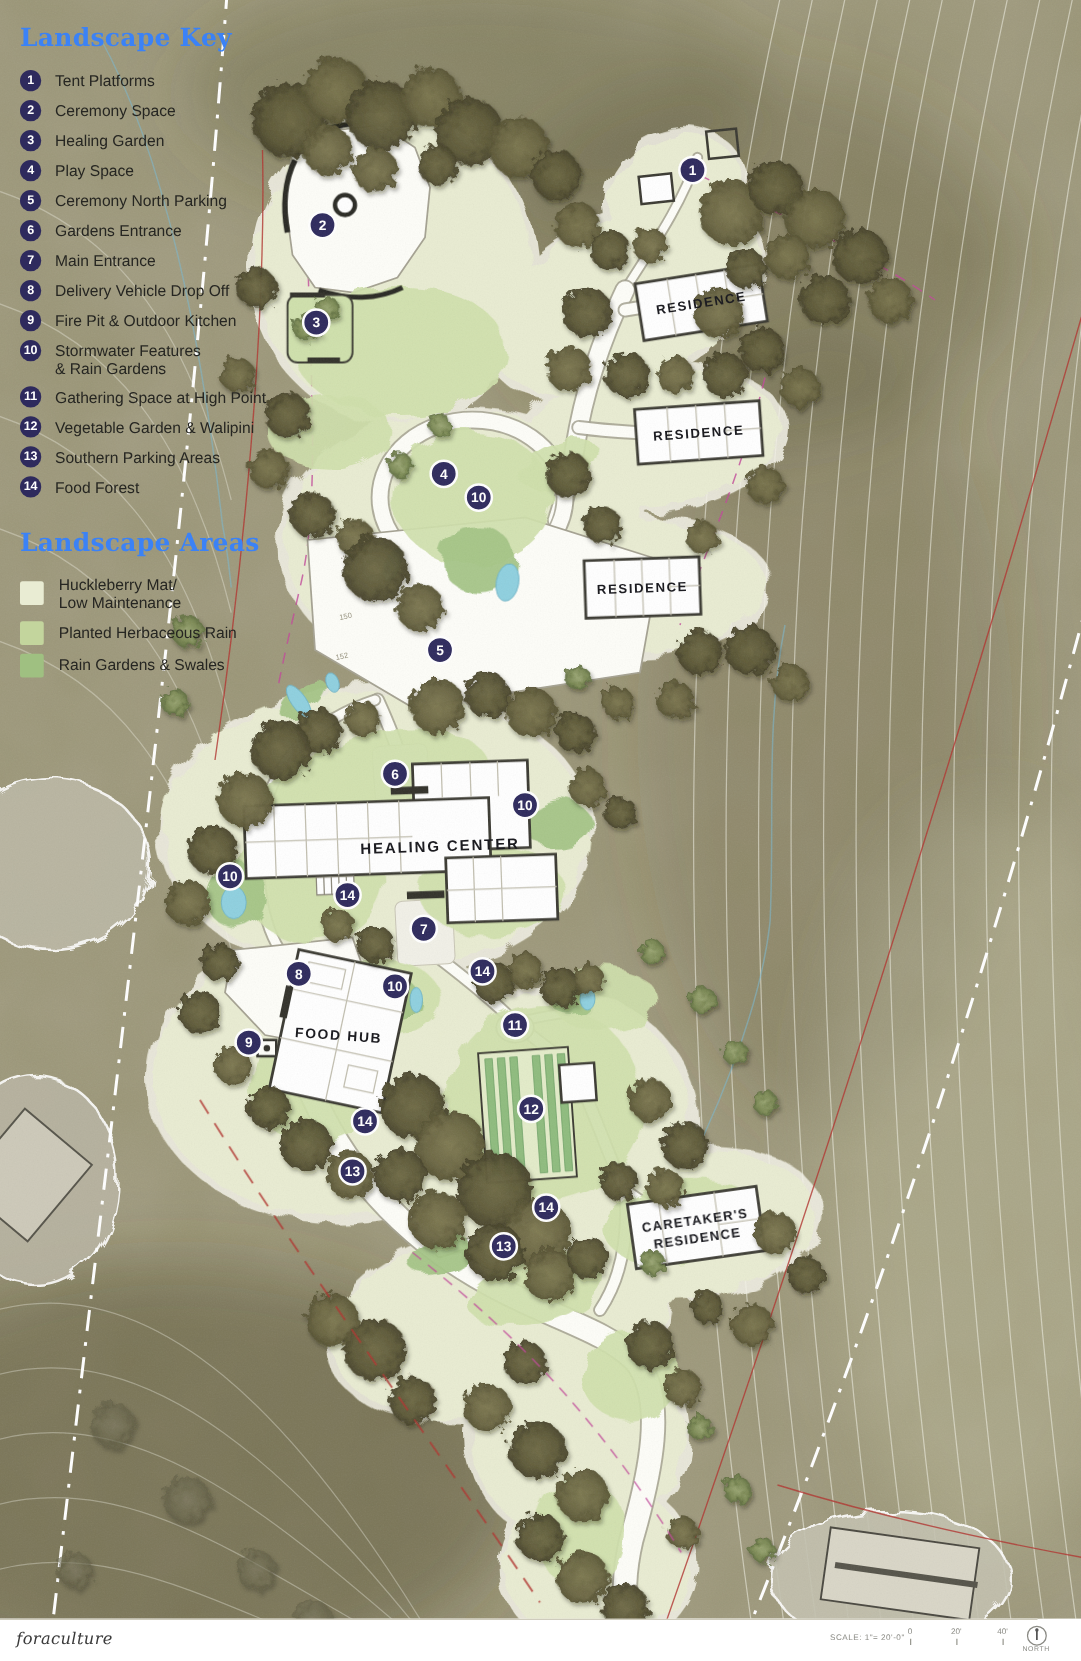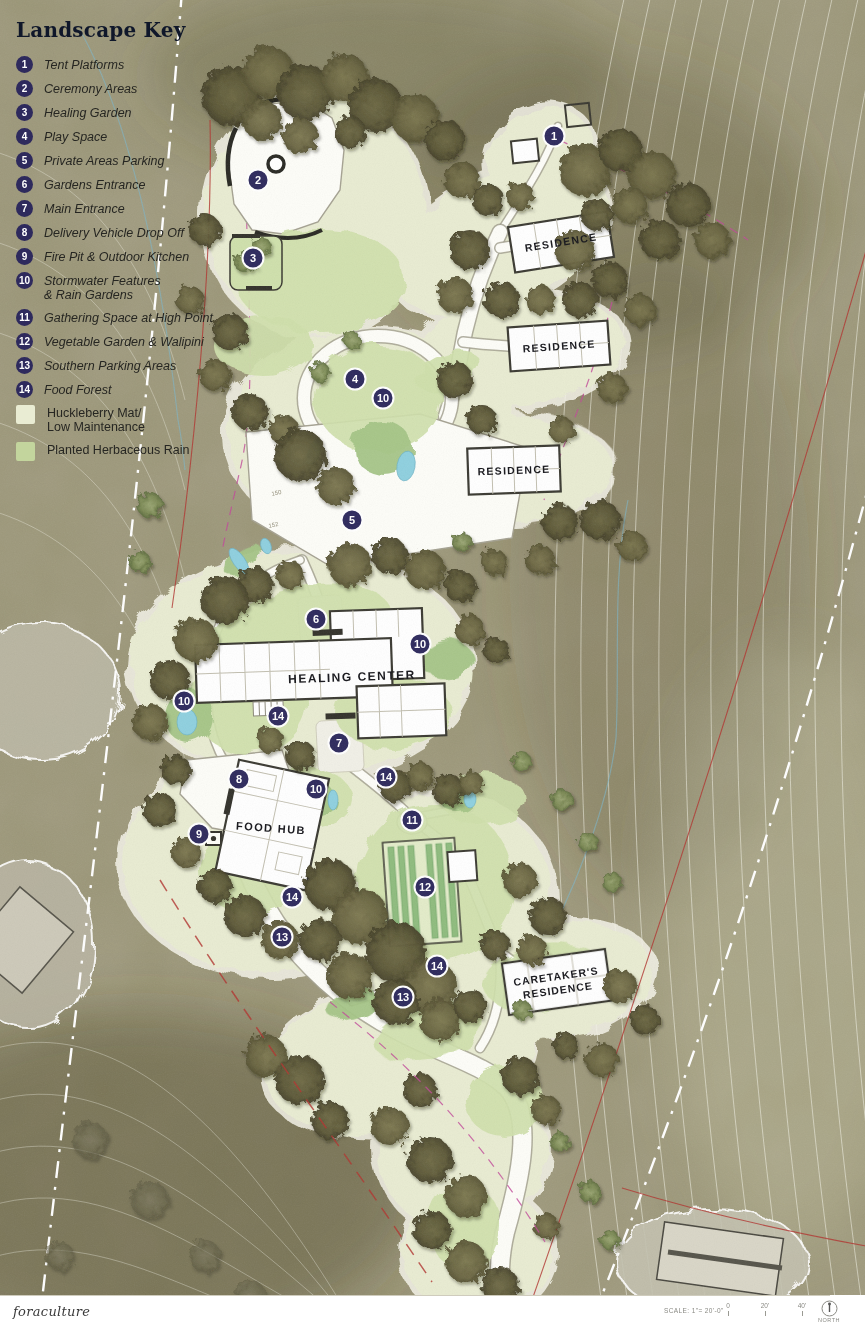--- a/index.html
+++ b/index.html
@@ -2,29 +2,29 @@
 <html><head>
 <meta charset="utf-8">
 <style>
   html,body{margin:0;padding:0;background:#fff;}
   #stage{position:relative;width:865px;height:1329px;overflow:hidden;background:#fff;
          font-family:"Liberation Sans",sans-serif;}
   #map{position:absolute;left:0;top:0;}
   
   .legend{position:absolute;left:16px;top:6px;width:240px;z-index:5;}
   .legend h1{font-family:"DejaVu Serif",serif;font-weight:700;font-size:20px;
-             letter-spacing:.2px;color:#0f172a;margin:12px 0 13px 0;}
+             letter-spacing:.2px;color:#3b82f6;margin:12px 0 13px 0;}
   .legend h1.areas{margin-top:24px;}
   .key-row{display:flex;align-items:flex-start;gap:11px;margin-bottom:6px;}
   .key-num{flex:0 0 auto;width:17px;height:17px;border-radius:50%;background:#2e2a5d;
            color:#fff;font-size:10px;font-weight:700;display:flex;align-items:center;
            justify-content:center;margin-top:1px;}
   .key-label{font-size:12.5px;color:#262622;line-height:1.12;padding-top:3px;
-             white-space:pre-line;font-style:italic;}
-  .area-row{display:flex;align-items:flex-start;gap:12px;margin-bottom:6px;}
+             white-space:pre-line;}
+  .area-row{display:flex;align-items:center;gap:12px;margin-bottom:6px;}
   .area-swatch{flex:0 0 auto;width:19px;height:19px;border-radius:2px;margin-top:1px;}
   .area-swatch.forest-edge{border:3px solid #fff;width:15px;height:15px;
       box-shadow:0 0 0 1px rgba(120,115,90,.5);
       background:repeating-linear-gradient(45deg,#8a8560 0 3px,#7b774f 3px 5px);}
   .area-label{font-size:12.5px;color:#262622;line-height:1.1;padding-top:3px;
               white-space:pre-line;}
   
   .footer{position:absolute;left:0;top:1295px;width:830px;height:34px;background:#fff;
           border-top:1px solid #cfccbd;}
   .brand{position:absolute;left:13px;top:8px;font-family:"DejaVu Serif",serif;
@@ -580,33 +580,33 @@
 
 <div class="legend">
   <h1>Landscape Key</h1>
   <div id="key-list">
         <div class="key-row">
           <span class="key-num">1</span>
           <span class="key-label">Tent Platforms</span>
         </div>
         <div class="key-row">
           <span class="key-num">2</span>
-          <span class="key-label">Ceremony Areas</span>
+          <span class="key-label">Ceremony Space</span>
         </div>
         <div class="key-row">
           <span class="key-num">3</span>
           <span class="key-label">Healing Garden</span>
         </div>
         <div class="key-row">
           <span class="key-num">4</span>
           <span class="key-label">Play Space</span>
         </div>
         <div class="key-row">
           <span class="key-num">5</span>
-          <span class="key-label">Private Areas Parking</span>
+          <span class="key-label">Ceremony North Parking</span>
         </div>
         <div class="key-row">
           <span class="key-num">6</span>
           <span class="key-label">Gardens Entrance</span>
         </div>
         <div class="key-row">
           <span class="key-num">7</span>
           <span class="key-label">Main Entrance</span>
         </div>
         <div class="key-row">
@@ -632,29 +632,34 @@
         </div>
         <div class="key-row">
           <span class="key-num">13</span>
           <span class="key-label">Southern Parking Areas</span>
         </div>
         <div class="key-row">
           <span class="key-num">14</span>
           <span class="key-label">Food Forest</span>
         </div>
       </div>
+  <h1 class="areas">Landscape Areas</h1>
   <div id="areas-list">
         <div class="area-row">
           <span class="area-swatch" style="background: rgb(233, 236, 211);"></span>
           <span class="area-label">Huckleberry Mat/
 Low Maintenance</span>
         </div>
         <div class="area-row">
           <span class="area-swatch" style="background: rgb(195, 213, 157);"></span>
           <span class="area-label">Planted Herbaceous Rain</span>
+        </div>
+        <div class="area-row">
+          <span class="area-swatch" style="background: rgb(159, 192, 129);"></span>
+          <span class="area-label">Rain Gardens &amp; Swales</span>
         </div>
       </div>
 </div>
 
 <div class="footer">
   <div class="brand">foraculture</div>
   <div class="scale-text">SCALE: 1"= 20'-0"</div>
   <div class="ticks" id="ticks">
         <div class="tick" style="left: 0px;"><span>0</span><i></i></div>
         <div class="tick" style="left: 37px;"><span>20'</span><i></i></div>

